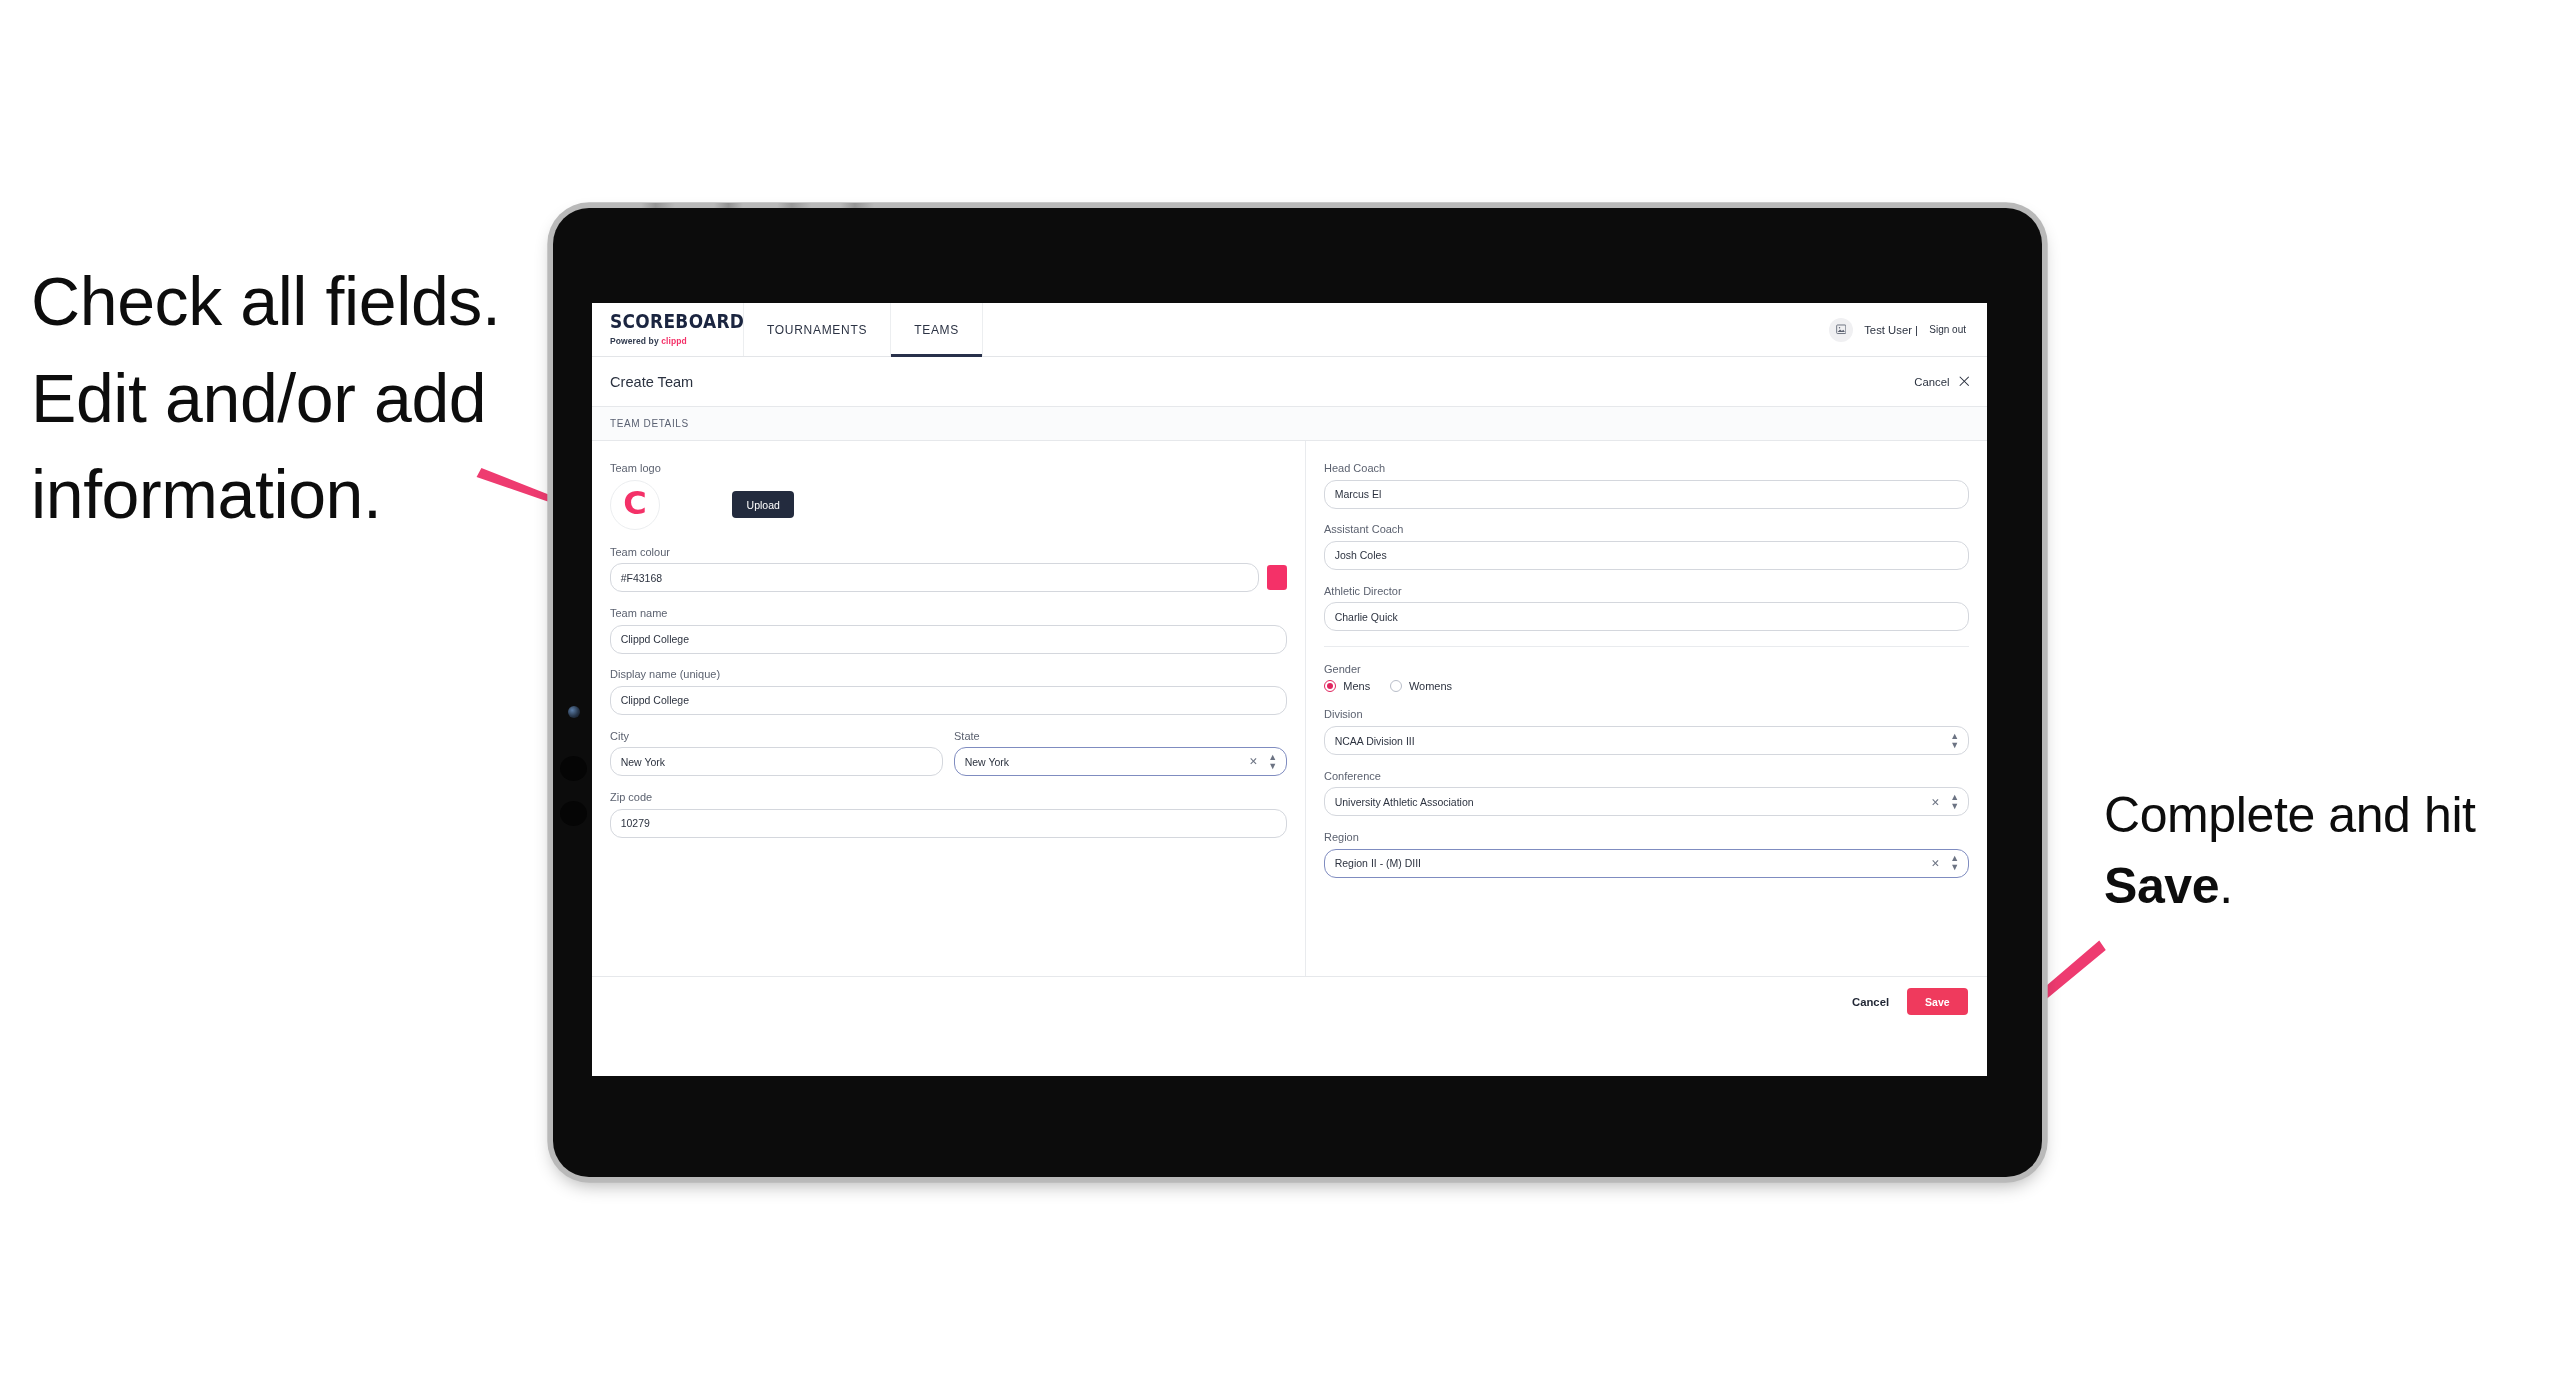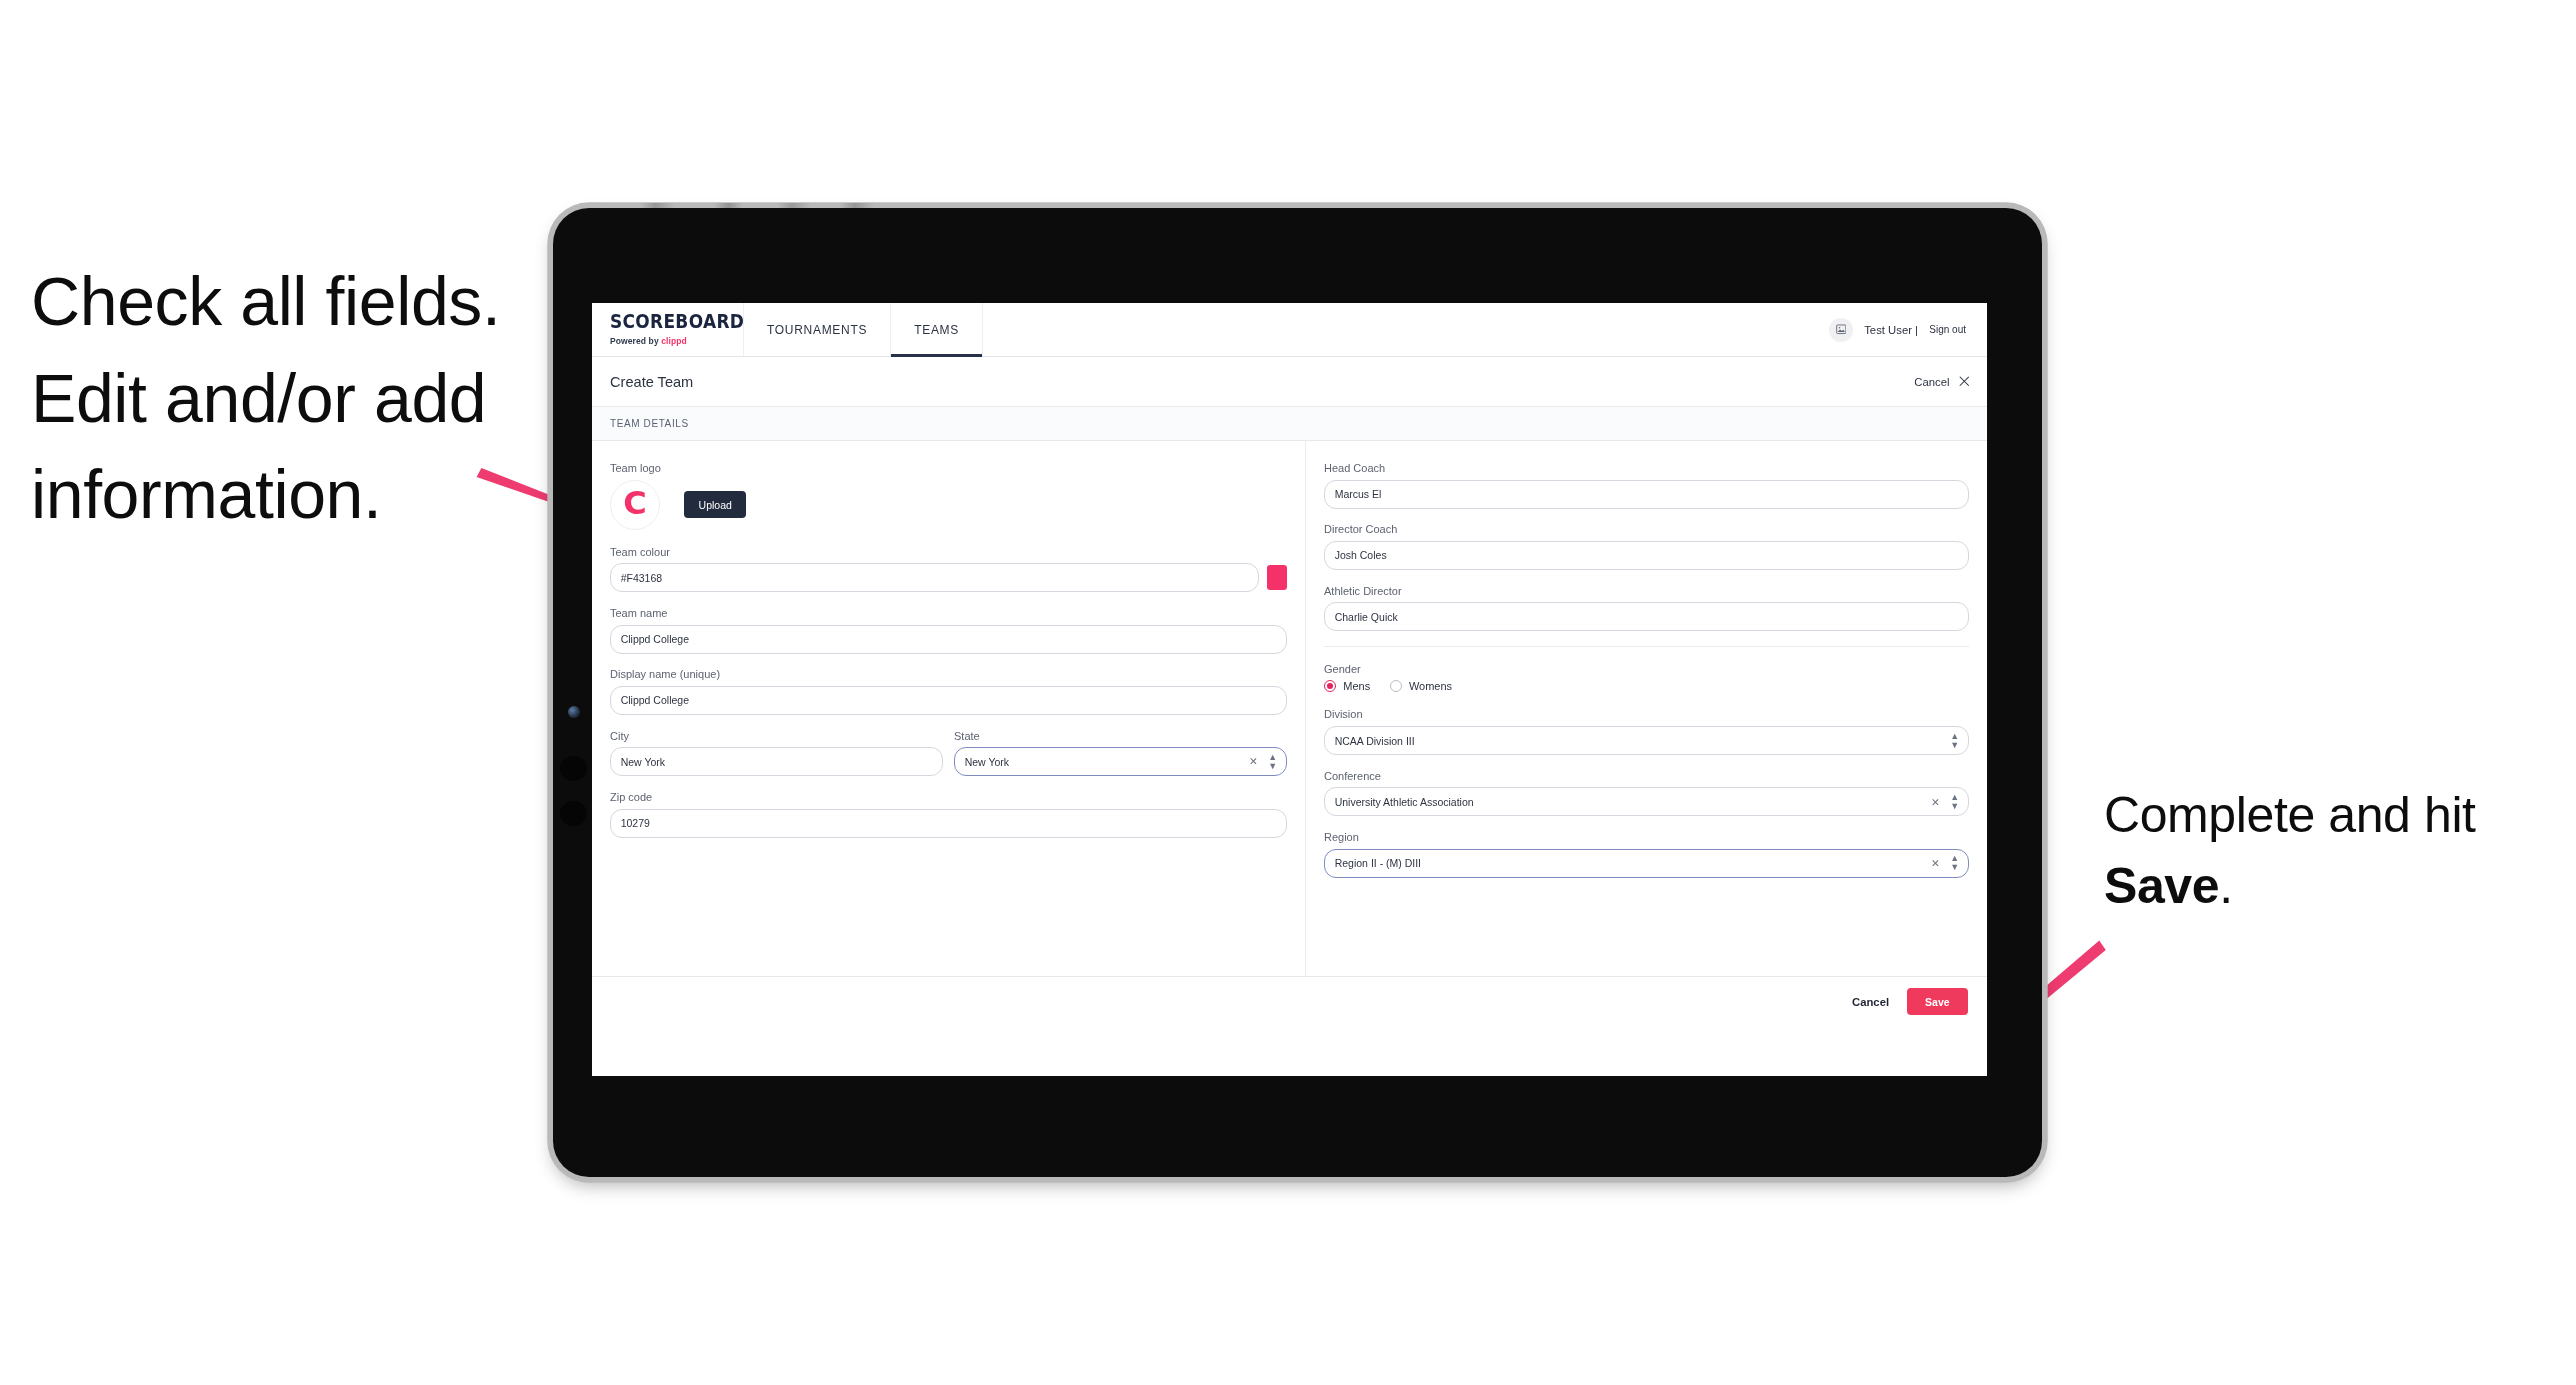--- a/index.html
+++ b/index.html
@@ -160,21 +160,21 @@
     border: 0.8px solid #eceef0; background: #fff;
     display: flex; align-items: center; justify-content: center;
   }
   #logo-c {
     font-family: "DejaVu Sans", sans-serif;
     font-weight: 700; font-size: 32px; color: #F43168; line-height: 1;
     margin-top: -2.4px;
   }
   #upload-btn {
     background: #232b3e; color: #fff; font-size: 10.5px;
-    border-radius: 4px; padding: 7.3px 14.6px; cursor: pointer;
+    border-radius: 4px; padding: 7.3px 14.6px; cursor: pointer; margin-left: 48px;
   }
 
   
   #colour-row { display: flex; align-items: center; gap: 8px; }
   #colour-row .input { flex: 1; }
   #colour-swatch {
     width: 20px; height: 25px; border-radius: 3.2px; background: #F43168; cursor: pointer;
   }
 
   .two-col { display: flex; gap: 11px; }
@@ -351,21 +351,21 @@
       <div id="col-right">
 
         <div class="field">
           <label class="field-label">Head Coach</label>
           <div class="input">
             <span>Marcus El</span>
           </div>
         </div>
 
         <div class="field">
-          <label class="field-label">Director Coach</label>
+          <label class="field-label">Assistant Coach</label>
           <div class="input">
             <span>Josh Coles</span>
           </div>
         </div>
 
         <div class="field">
           <label class="field-label">Athletic Director</label>
           <div class="input">
             <span>Charlie Quick</span>
           </div>

